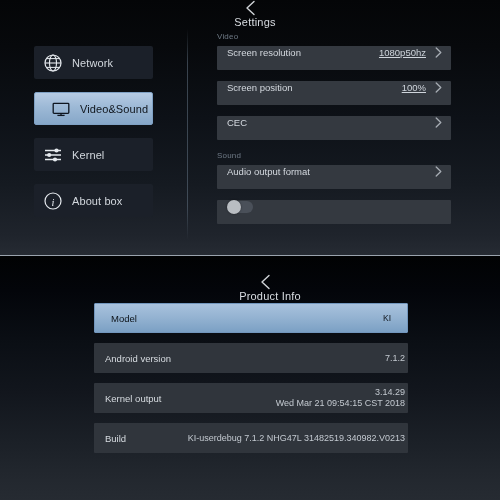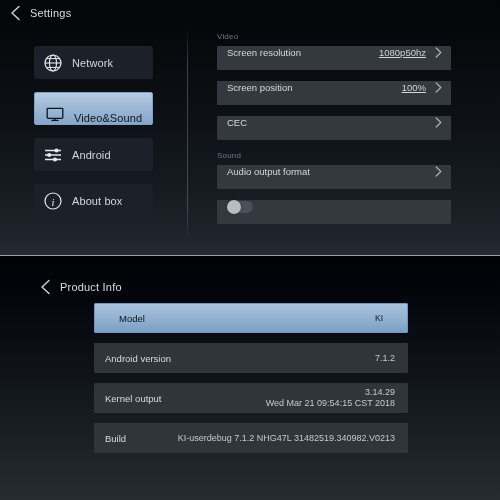--- a/index.html
+++ b/index.html
@@ -39,20 +39,21 @@
   }
   .titlebar {
     position: absolute;
     left: 0; top: 0;
     width: 100%;
     height: 26px;
     display: flex;
     align-items: center;
     padding-left: 10px;
     box-sizing: border-box;
+    flex-direction: column;
   }
   .back-chevron {
     width: 11px;
     height: 16px;
     flex: 0 0 auto;
     margin-right: 9px;
     opacity: .92;
   }
   .title-text {
     color: #d9dde2;
@@ -91,22 +92,21 @@
     align-items: center;
     padding-left: 9px;
     box-sizing: border-box;
     background: #1b2029;
     border-radius: 2px;
     cursor: pointer;
   }
   .nav-item.selected {
     background: linear-gradient(180deg, #b6cbe3 0%, #9db9d6 45%, #86a7c8 100%);
     border: 1px solid #7fa1c4;
-    padding-left: 10px;
-    align-items: flex-end;
+    padding-left: 16px;
   }
   .nav-icon {
     width: 20px;
     height: 20px;
     flex: 0 0 auto;
     margin-right: 9px;
     display: flex;
     align-items: center;
     justify-content: center;
   }
@@ -201,30 +201,30 @@
     left: 94px;
     top: 303px;
     width: 314px;
   }
   .info-row {
     position: relative;
     min-height: 30px;
     background: #30353c;
     display: flex;
     align-items: center;
-    padding: 0 13px 0 11px;
+    padding: 0 3px 0 11px;
     box-sizing: border-box;
     margin-bottom: 10px;
     border-radius: 1px;
     cursor: pointer;
   }
   .info-row.selected {
     background: linear-gradient(180deg, #a9c2dd 0%, #93b2d1 50%, #7ba0c4 100%);
     border: 1px solid #7296bd;
-    padding: 0 24px;
+    padding: 0 16px;
   }
   .info-label {
     font-size: 9.5px;
     color: #d7dce1;
     flex: 1 1 auto;
     white-space: nowrap;
   }
   .info-row.selected .info-label { color: #0d1319; }
   .info-value {
     font-size: 9px;
@@ -282,21 +282,21 @@
         <span class="nav-icon">
           <svg viewBox="0 0 20 20" width="20" height="20">
             <line x1="2" y1="5.5" x2="18" y2="5.5" stroke="#e6eaef" stroke-width="1.5"></line>
             <line x1="2" y1="10" x2="18" y2="10" stroke="#e6eaef" stroke-width="1.5"></line>
             <line x1="2" y1="14.5" x2="18" y2="14.5" stroke="#e6eaef" stroke-width="1.5"></line>
             <circle cx="13.5" cy="5.5" r="2.1" fill="#e6eaef"></circle>
             <circle cx="6.2" cy="10" r="2.1" fill="#e6eaef"></circle>
             <circle cx="12" cy="14.5" r="2.1" fill="#e6eaef"></circle>
           </svg>
         </span>
-        <span class="nav-label">Android</span>
+        <span class="nav-label">Kernel</span>
       </div>
 
       <div class="nav-item">
         <span class="nav-icon">
           <svg viewBox="0 0 20 20" width="20" height="20">
             <circle cx="10" cy="10" r="8" fill="none" stroke="#e6eaef" stroke-width="1.2"></circle>
             <text x="10" y="14.6" font-family="Liberation Serif, serif" font-style="italic" font-size="10.5" fill="#e6eaef" text-anchor="middle">i</text>
           </svg>
         </span>
         <span class="nav-label">About box</span>

